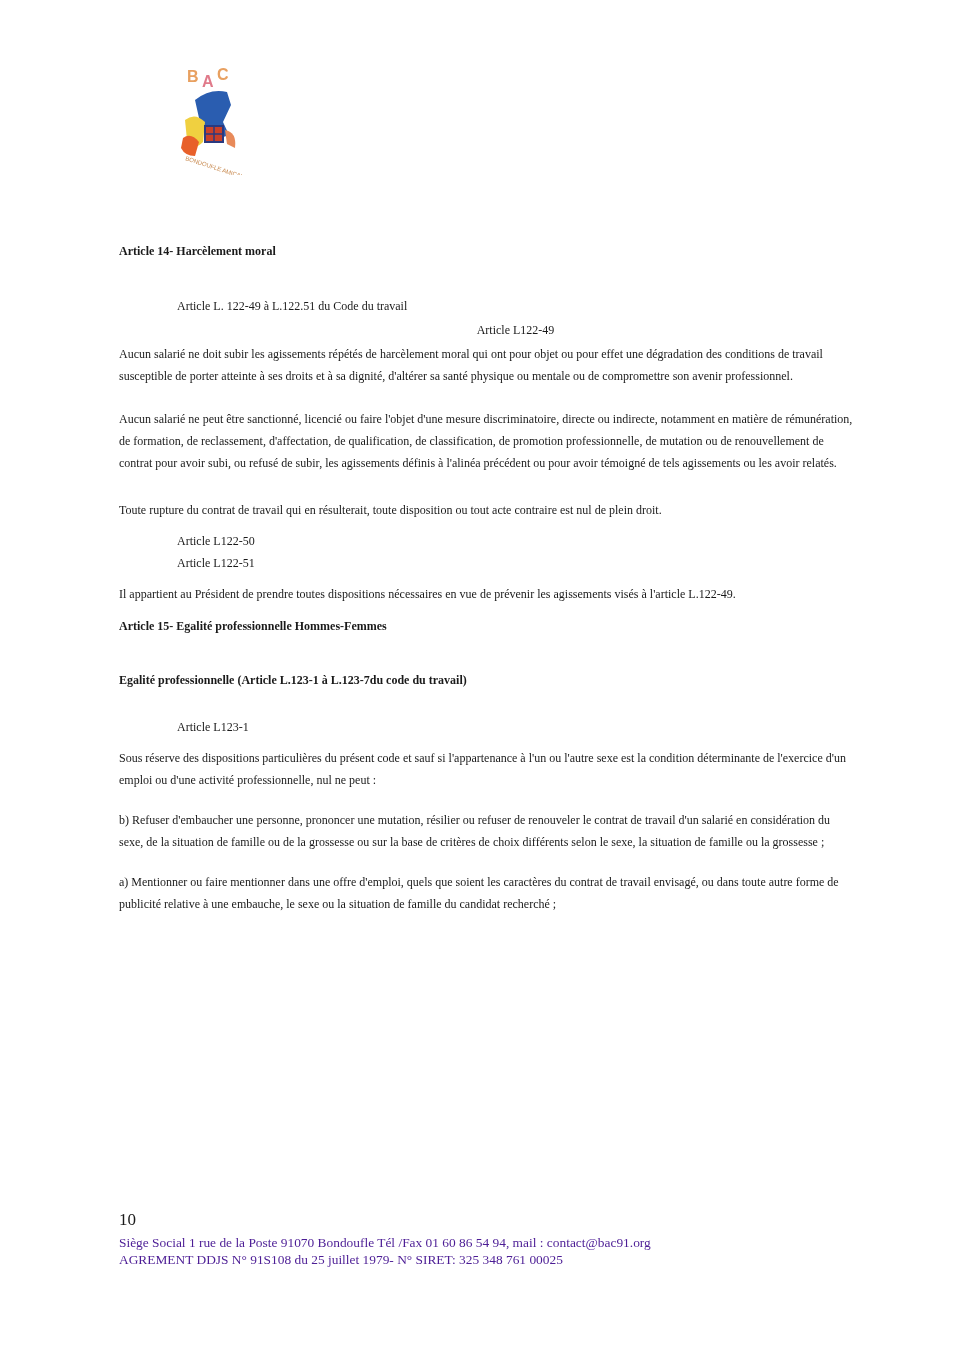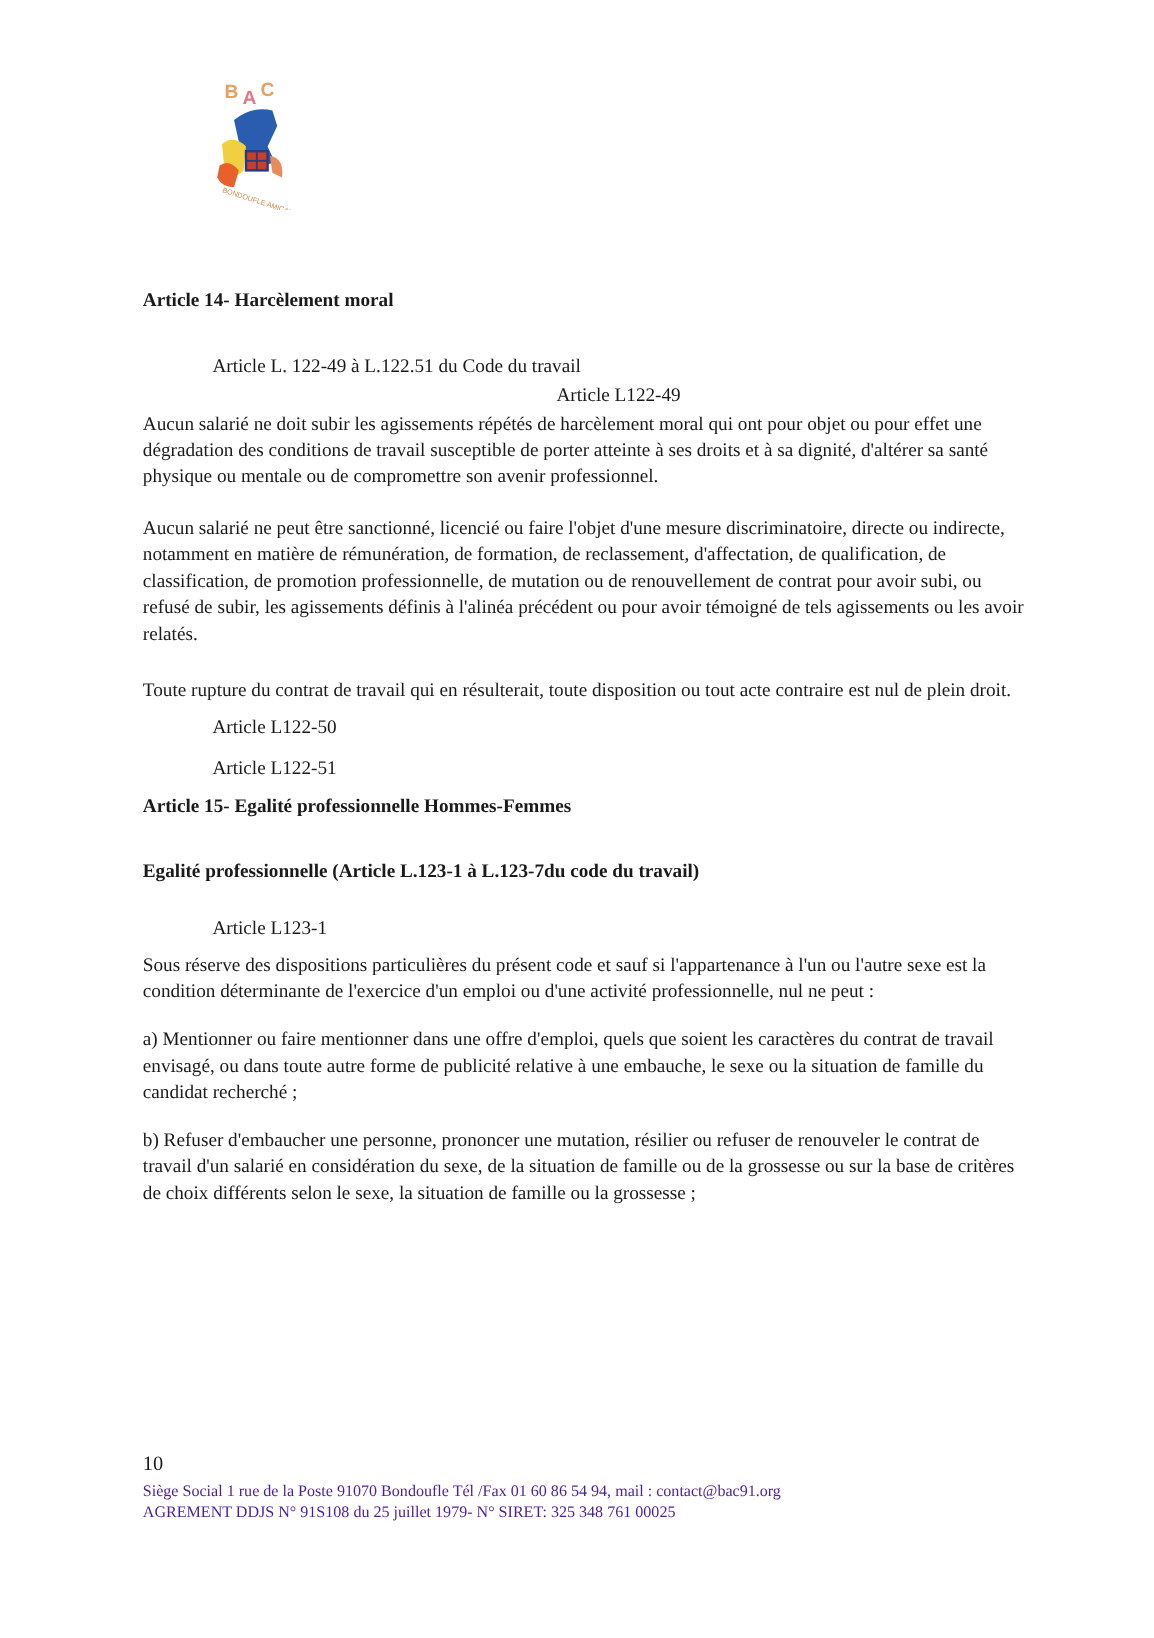--- a/index.html
+++ b/index.html
@@ -20,21 +20,21 @@
       left: 165px;
       top: 60px;
       width: 90px;
       height: 115px;
     }
     .content {
       position: absolute;
       left: 119px;
       top: 238px;
       width: 735px;
-      font-size: 16px;
+      font-size: 12px;
       line-height: 22px;
     }
     .heading {
       font-weight: bold;
       margin: 0;
     }
     .ref {
       margin: 0 0 0 58px;
     }
     p.body {
@@ -82,33 +82,34 @@
 
   <p class="body" style="margin-top:2px;">Aucun salarié ne doit subir les agissements répétés de harcèlement moral qui ont pour objet ou pour effet une dégradation des conditions de travail susceptible de porter atteinte à ses droits et à sa dignité, d'altérer sa santé physique ou mentale ou de compromettre son avenir professionnel.</p>
 
   <p class="body" style="margin-top:21px;">Aucun salarié ne peut être sanctionné, licencié ou faire l'objet d'une mesure discriminatoire, directe ou indirecte, notamment en matière de rémunération, de formation, de reclassement, d'affectation, de qualification, de classification, de promotion professionnelle, de mutation ou de renouvellement de contrat pour avoir subi, ou refusé de subir, les agissements définis à l'alinéa précédent ou pour avoir témoigné de tels agissements ou les avoir relatés.</p>
 
   <p class="body" style="margin-top:25px;">Toute rupture du contrat de travail qui en résulterait, toute disposition ou tout acte contraire est nul de plein droit.</p>
 
   <p class="ref" style="margin-top:9px;">Article L122-50</p>
 
 
-  <p class="ref" style="margin-top:12px;">Article L122-51</p>
+  <p class="ref" style="margin-top:0;">Article L122-51</p>
 
+  <p class="body" style="margin-top:9px;">Il appartient au Président de prendre toutes dispositions nécessaires en vue de prévenir les agissements visés à l'article L.122-49.</p>
 
   <p class="heading" style="margin-top:10px;">Article 15- Egalité professionnelle Hommes-Femmes</p>
 
   <p class="heading" style="margin-top:32px;">Egalité professionnelle (Article L.123-1 à L.123-7du code du travail)</p>
 
   <p class="ref" style="margin-top:25px;">Article L123-1</p>
 
   <p class="body" style="margin-top:9px;">Sous réserve des dispositions particulières du présent code et sauf si l'appartenance à l'un ou l'autre sexe est la condition déterminante de l'exercice d'un emploi ou d'une activité professionnelle, nul ne peut :</p>
 
+  <p class="body" style="margin-top:18px;">b) Refuser d'embaucher une personne, prononcer une mutation, résilier ou refuser de renouveler le contrat de travail d'un salarié en considération du sexe, de la situation de famille ou de la grossesse ou sur la base de critères de choix différents selon le sexe, la situation de famille ou la grossesse ;</p>
+
   <p class="body" style="margin-top:18px;">a) Mentionner ou faire mentionner dans une offre d'emploi, quels que soient les caractères du contrat de travail envisagé, ou dans toute autre forme de publicité relative à une embauche, le sexe ou la situation de famille du candidat recherché ;</p>
-
-  <p class="body" style="margin-top:18px;">b) Refuser d'embaucher une personne, prononcer une mutation, résilier ou refuser de renouveler le contrat de travail d'un salarié en considération du sexe, de la situation de famille ou de la grossesse ou sur la base de critères de choix différents selon le sexe, la situation de famille ou la grossesse ;</p>
 </div>
 
 <div class="footer-num">10</div>
 <div class="footer">
   <div>Siège Social 1 rue de la Poste 91070 Bondoufle Tél /Fax 01 60 86 54 94, mail : contact@bac91.org</div>
   <div>AGREMENT DDJS N° 91S108 du 25 juillet 1979- N° SIRET: 325 348 761 00025</div>
 </div>
 
 </body></html>

